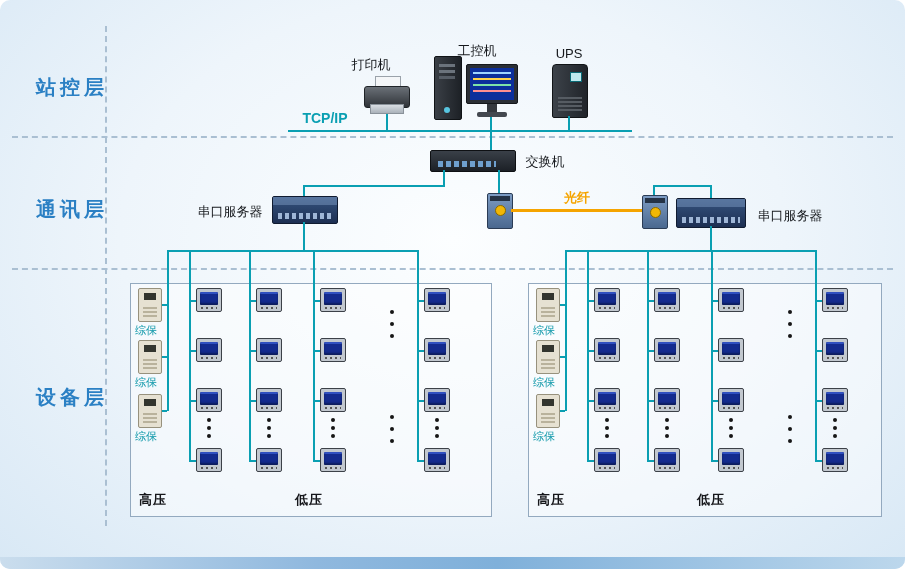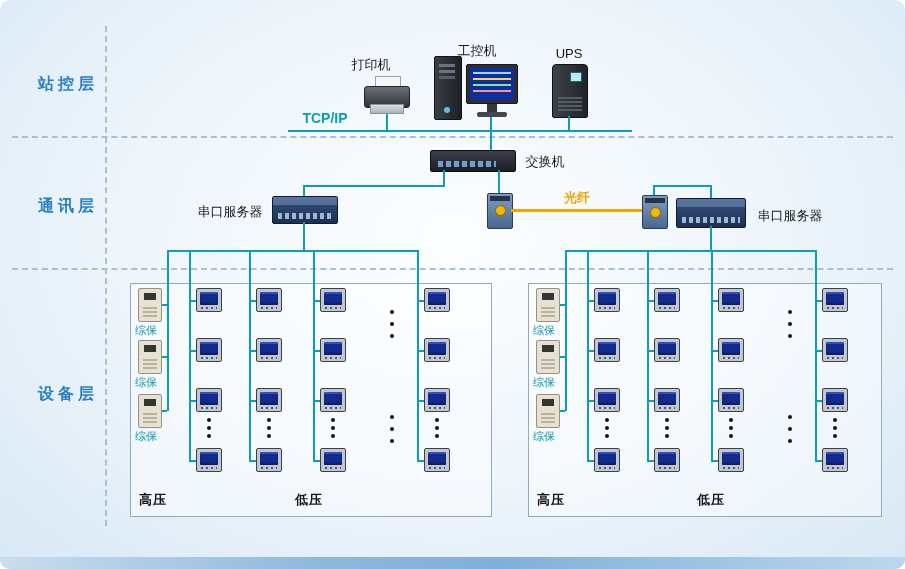--- a/index.html
+++ b/index.html
@@ -2,21 +2,21 @@
 <html style="--line: #0a9fb2; --fiber: #f5a400; --layer-label: #2b80c4; --prot-label: #0a96a8; --dash: #aabfd2;"><head>
 <meta charset="utf-8">
 <style>
   html,body{margin:0;padding:0;background:#ffffff;}
   #stage{
     position:relative;width:905px;height:569px;
     font-family:"Liberation Sans","DejaVu Sans",sans-serif;
     background:radial-gradient(ellipse at 50% 42%, #fcfeff 0%, #eef5fb 52%, #d8e8f5 100%);
     border-radius:10px;overflow:hidden;
   }
-  .layer-label{position:absolute;width:80px;text-align:center;font-size:16px;font-weight:600;
+  .layer-label{position:absolute;width:80px;text-align:right;font-size:20px;font-weight:600;
     letter-spacing:4px;color:var(--layer-label,#2b80c4);}
   .dash-v{position:absolute;width:0;border-left:2px dashed var(--dash,#aabfd2);}
   .dash-h{position:absolute;height:0;border-top:2px dashed var(--dash,#aabfd2);}
   .lh{position:absolute;height:2px;background:var(--line,#0a9fb2);}
   .lv{position:absolute;width:2px;background:var(--line,#0a9fb2);}
   .fiber-line{position:absolute;height:3px;background:var(--fiber,#f5a400);}
   .dev-label{position:absolute;font-size:13px;color:#15181c;text-align:center;white-space:nowrap;}
   .accent-teal{color:var(--line,#0a9fb2);font-weight:700;font-size:14px;}
   .accent-orange{color:var(--fiber,#f5a400);font-weight:700;}
   .hvlv{position:absolute;font-size:13px;font-weight:700;color:#15161a;letter-spacing:1px;}

